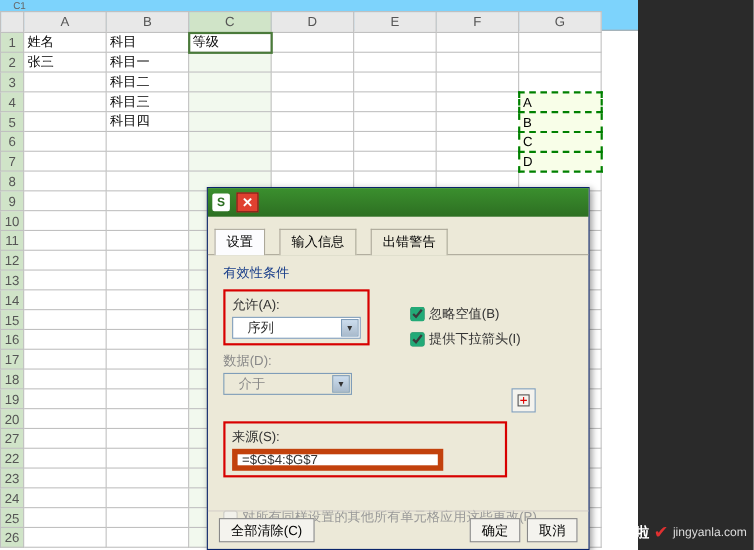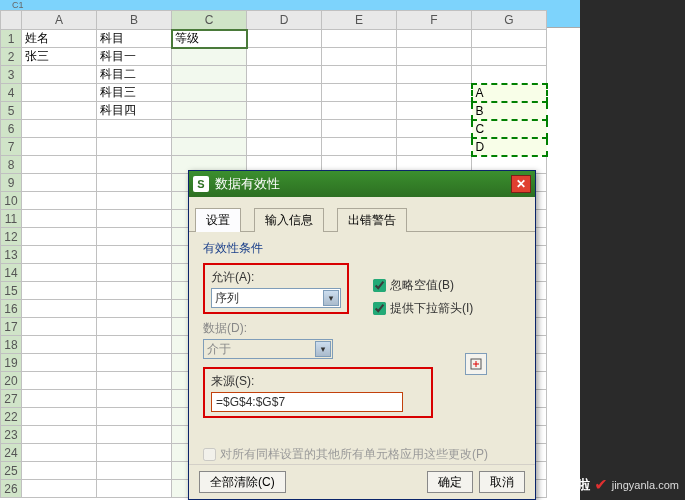--- a/index.html
+++ b/index.html
@@ -31,32 +31,32 @@
 
 .tabs { display: flex; padding: 4px 6px 0 6px; border-bottom: 1px solid #aca899; margin-top: 6px; }
 .tab { padding: 3px 10px; font-size: 12px; border: 1px solid #aca899; border-bottom: none; background: #ece9d8; margin-right: 13px; position: relative; top: 1px; cursor: pointer; }
 .tab.active { background: #fcfcfe; }
 
 .panel { padding: 8px 14px; font-size: 12px; color: #333; }
 .section-label { color: #1a3f8a; font-size: 12px; margin-bottom: 6px; }
 
 .redbox { border: 2px solid #d80000; padding: 4px 6px; margin-bottom: 4px; display:inline-block; }
 .field-label { font-size: 12px; margin-bottom: 2px; }
-.combo { width: 130px; height: 20px; border: 1px solid #7f9db9; background: #fff; display: flex; align-items: center; padding: 0 3px; font-size: 12px; position: relative; }
+.combo { width: 117px; height: 20px; border: 1px solid #7f9db9; background: #fff; display: flex; align-items: center; padding: 0 13px; font-size: 12px; position: relative; }
 .combo .arrow { position: absolute; right: 1px; top: 1px; width: 16px; height: 16px; background: linear-gradient(#cde, #abc); border: 1px solid #7f9db9; display:flex; align-items:center; justify-content:center; font-size:9px; color:#333; }
 .combo.disabled { background: #ece9d8; color: #888; }
 
 .row { display: flex; align-items: flex-start; }
 .leftcol { width: 170px; }
 .rightcol { flex: 1; padding-top: 14px; }
 
 .chk { display: flex; margin-bottom: 6px; font-size: 12px; }
 .chk input { margin-right: 4px; accent-color: #2a7; }
 
-.srcinput { width: 192px; height: 20px; border: 1px solid #c2410c; background: #fff; font-size: 12px; padding: 0 4px; display:flex; align-items:center; }
+.srcinput { width: 192px; height: 20px; border: 5px solid #c2410c; background: #fff; font-size: 12px; padding: 0 4px; display:flex; align-items:center; }
 
 .refbtn { width: 22px; height: 22px; border: 1px solid #7f9db9; background: #f4f3ee; margin-left: 8px; display:flex; align-items:center; justify-content:center; font-size:10px; cursor:pointer; }
 
 .applychk { display: flex; align-items: center; margin-top: 24px; font-size: 12px; color: #999; }
 .applychk input { margin-right: 4px; }
 
 .btnrow { position: absolute; bottom: 0; left: 0; right: 0; padding: 6px 10px; display: flex; border-top: 1px solid #d4d0c8; }
 .btn { height: 22px; padding: 5px 10px; font-size: 12px; border: 1px solid #888; background: #f4f3ee; cursor: pointer; display:flex; align-items:center; }
 .btn.clear { margin-right: auto; }
 .btn + .btn { margin-left: 6px; }
@@ -349,21 +349,20 @@
             <td></td>
           </tr>
     </tbody>
       </table>
   </div>
 </div>
 
 <div class="dialog">
   <div class="titlebar">
     <div class="ticon">S</div>
-    <div class="ttext">数据有效性</div>
     <div class="closebtn">✕</div>
   </div>
 
   <div class="tabs">
     <div class="tab active">设置</div>
     <div class="tab">输入信息</div>
     <div class="tab">出错警告</div>
   </div>
 
   <div class="panel">
@@ -391,21 +390,21 @@
           <input type="checkbox" checked="" style="">
           <span>忽略空值(B)</span>
         </label>
         <label class="chk">
           <input type="checkbox" checked="" style="">
           <span>提供下拉箭头(I)</span>
         </label>
       </div>
     </div>
 
-    <div class="redbox" style="margin-top:8px; width:230px;">
+    <div class="redbox" style="margin-top:24px; width:258px;">
       <div class="field-label">来源(S):</div>
       <div style="display:flex; align-items:center;">
         <div class="srcinput">=$G$4:$G$7</div>
       </div>
     </div>
     <div style="position:absolute; left:268px; top:182px;">
       <div class="refbtn">
         <svg width="12" height="12" viewBox="0 0 12 12">
             <rect x="1" y="1" width="10" height="10" fill="none" stroke="#555"></rect>
             <path d="M3 6 L9 6 M6 3 L6 9" stroke="#d00" stroke-width="1"></path>

